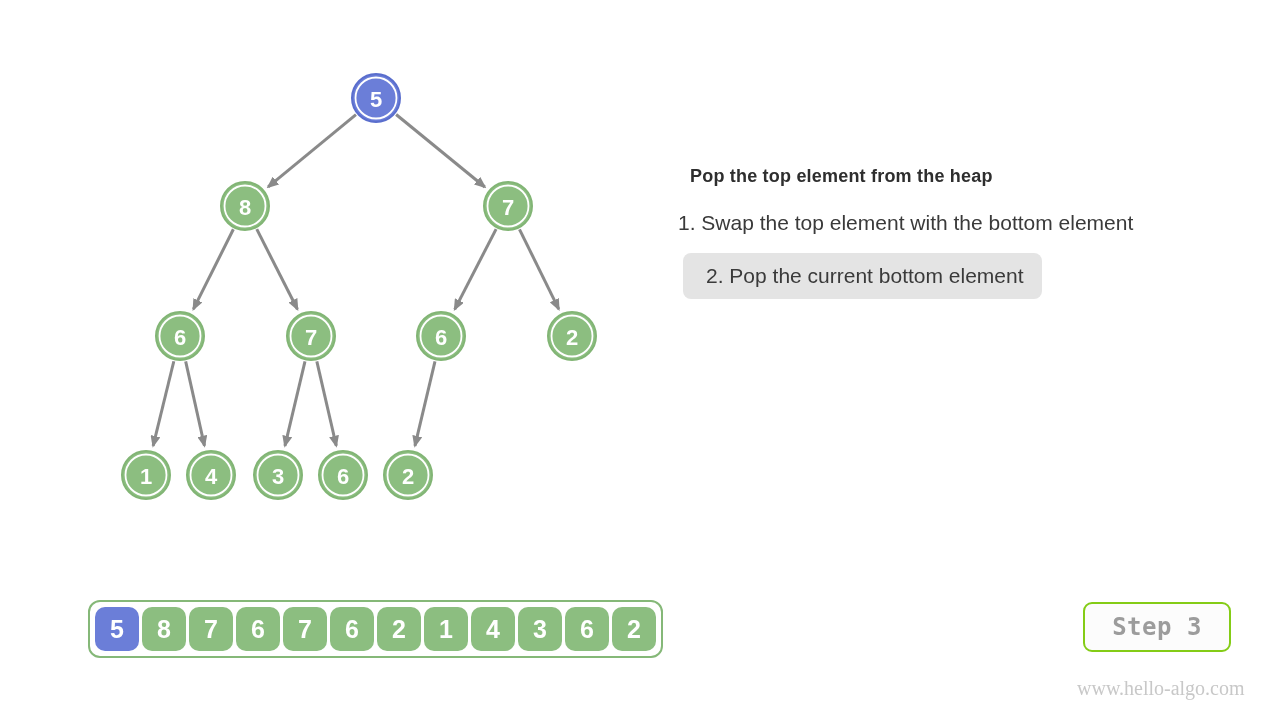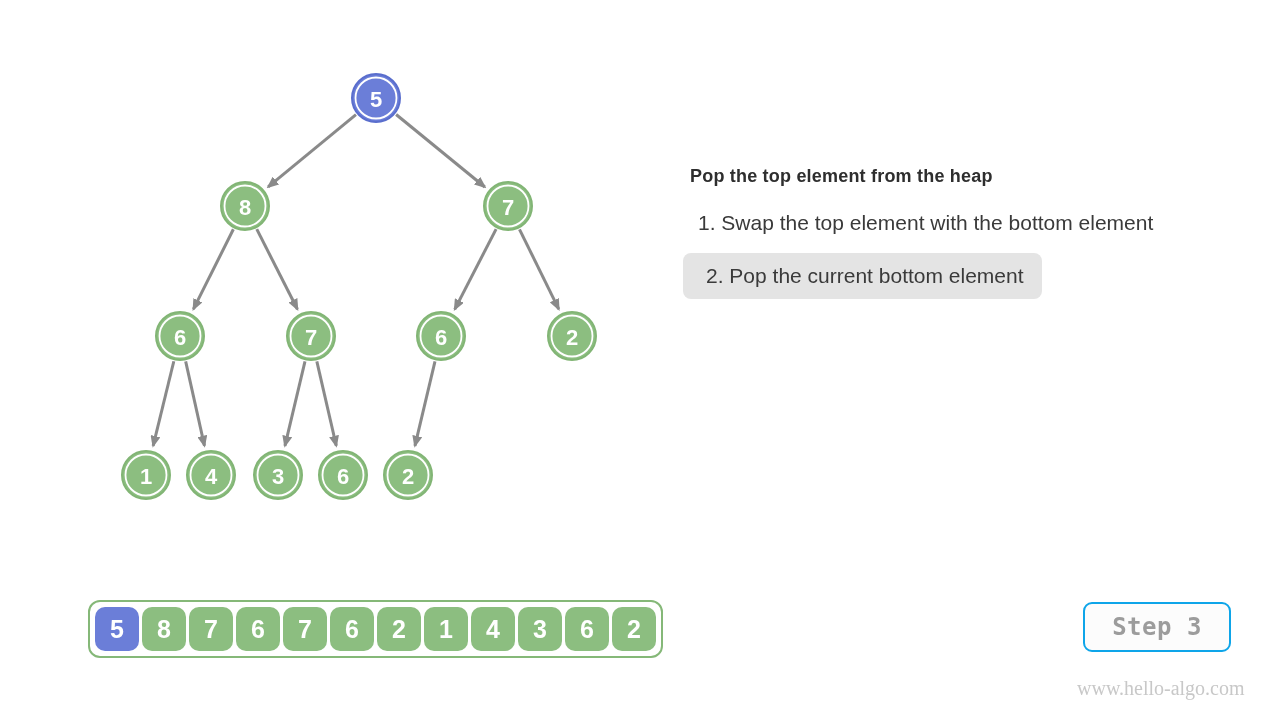--- a/index.html
+++ b/index.html
@@ -23,21 +23,21 @@
   }
   .panel-title {
     margin: 0 0 0 23px;
     padding-top: 6px;
     font-size: 18px;
     font-weight: 700;
     color: #2e2e2e;
     letter-spacing: 0.2px;
   }
   .step-line {
-    margin-left: 31px;
+    margin-left: 11px;
     margin-top: 22px;
     font-size: 21px;
     color: #3a3a3a;
     display: inline-block;
     line-height: 28px;
   }
   .step-line.highlight {
     margin-left: 16px;
     margin-top: 16px;
     background: #e4e4e4;
@@ -65,21 +65,21 @@
     display: flex;
     align-items: center;
     justify-content: center;
   }
   .cell.blue { background: #6b7ed8; }
   .step-indicator {
     position: absolute;
     left: 1083px; top: 602px;
     width: 148px; height: 50px;
     box-sizing: border-box;
-    border: 2px solid #0ea5e9;
+    border: 2px solid #84cc16;
     border-radius: 9px;
     background: #fcfcfc;
     color: #9c9c9c;
     font-family: "DejaVu Sans Mono", monospace;
     font-size: 24px;
     font-weight: 700;
     display: flex;
     align-items: center;
     justify-content: center;
     letter-spacing: 0.5px;

